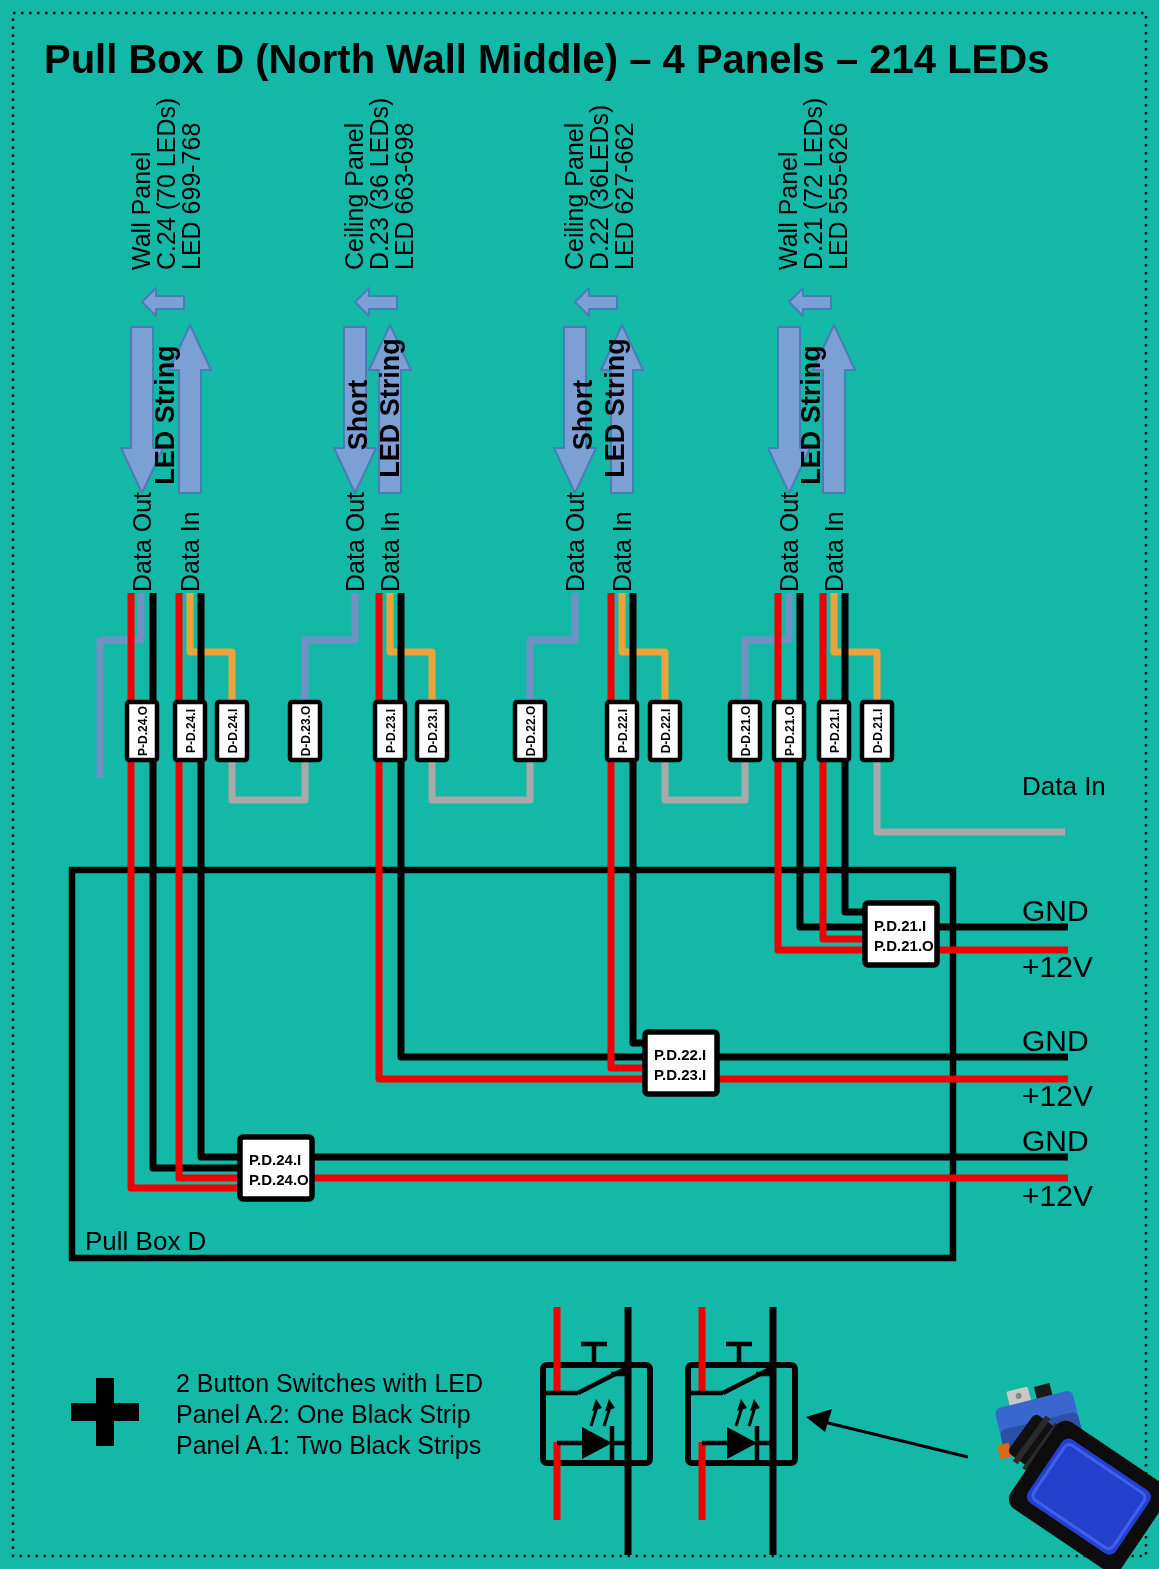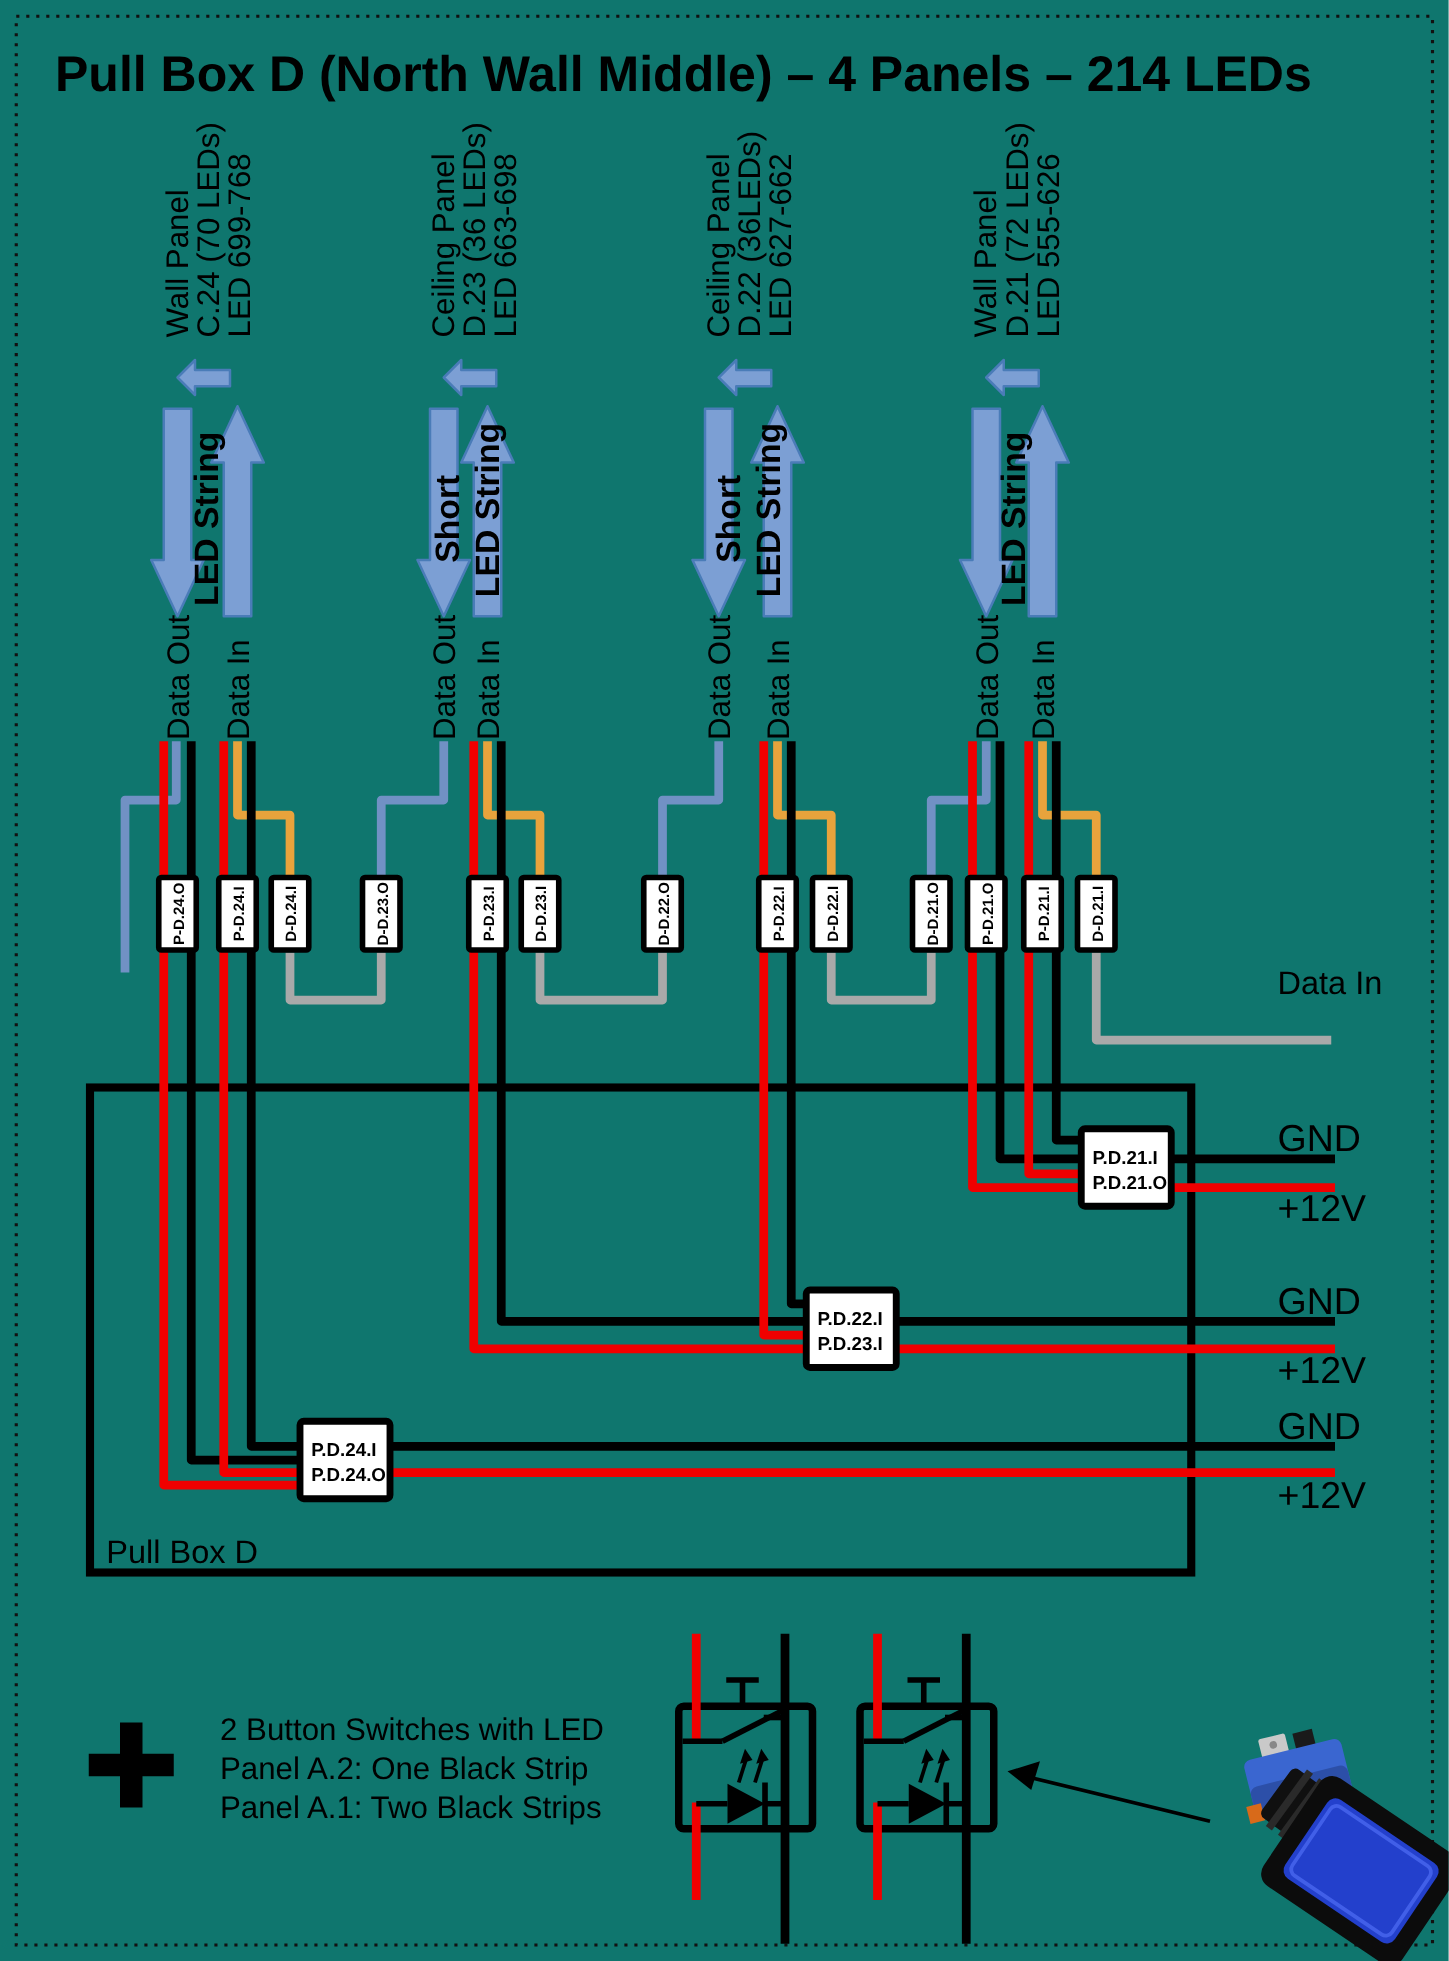--- a/index.html
+++ b/index.html
@@ -1,16 +1,16 @@
 <!DOCTYPE html>
 <html><head>
 <meta charset="utf-8">
 <style>
   html,body{margin:0;padding:0;background:#fff}
-  .page{position:relative;width:1159px;height:1569px;background:#0f766e;font-family:"Liberation Sans",sans-serif;overflow:hidden}
+  .page{position:relative;width:1159px;height:1569px;background:#14b8a6;font-family:"Liberation Sans",sans-serif;overflow:hidden}
   svg{position:absolute;left:0;top:0}
   text{fill:#000;font-family:"Liberation Sans",sans-serif}
   .t40{font-size:40px;font-weight:bold}
   .p25{font-size:25px}
   .b27{font-size:27px;font-weight:bold}
   .ct{font-size:12px;font-weight:bold}
   .jt{font-size:15px;font-weight:bold}
   .g30{font-size:30px}
   .n26{font-size:26px}
   .w{fill:none;stroke-width:7;stroke-linejoin:round;stroke-linecap:butt}

